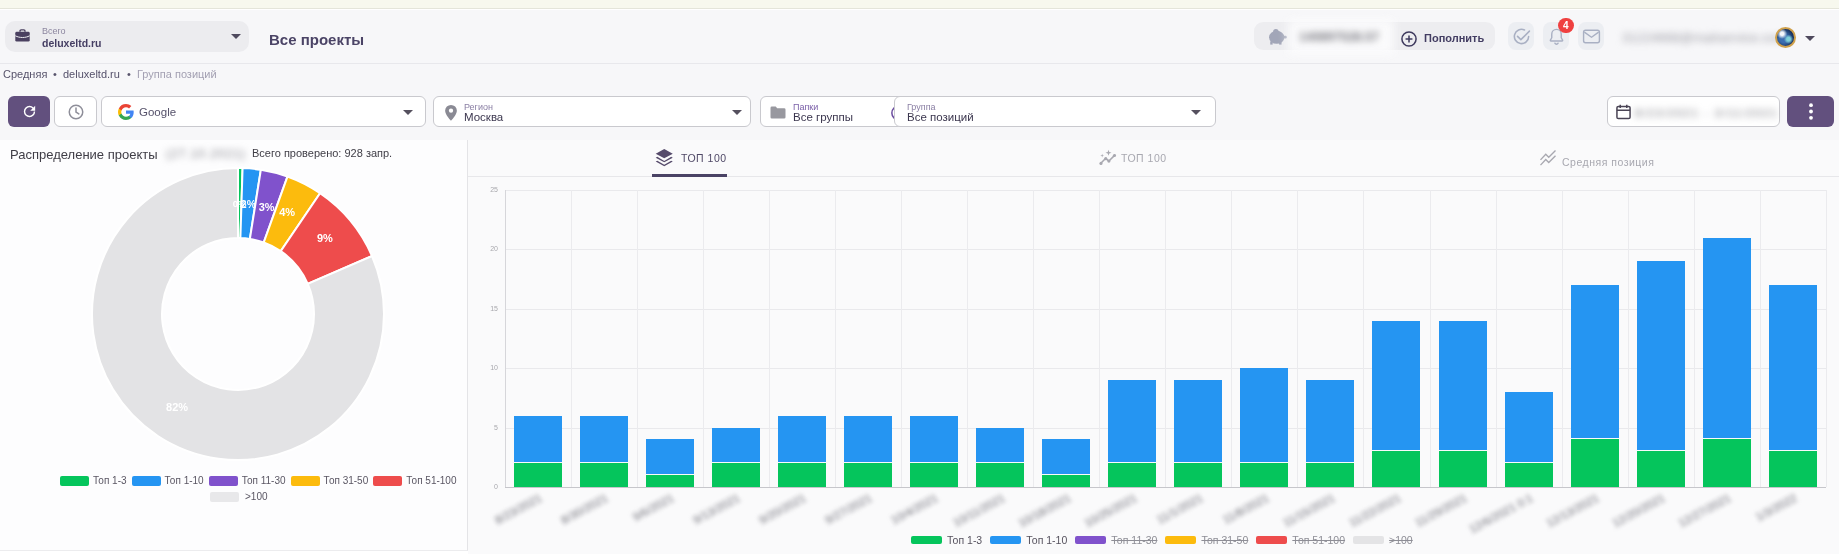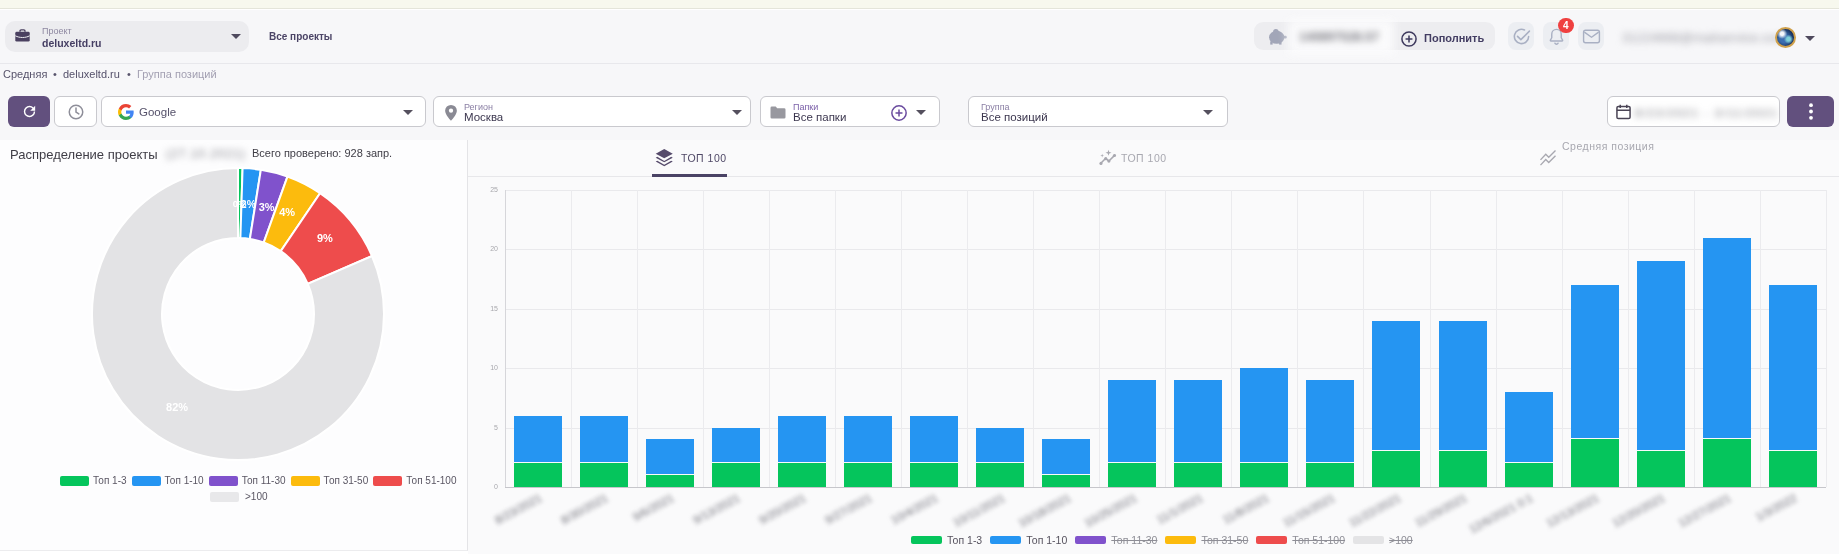--- a/index.html
+++ b/index.html
@@ -5,21 +5,21 @@
 html,body{width:1839px;height:554px;font-family:"Liberation Sans",sans-serif;background:#fff;overflow:hidden}
 #page{position:relative;width:1839px;height:554px;background:#fff}
 .abs{position:absolute}
 #tstrip{left:0;top:0;width:100%;height:9px;background:#f7f8ee;border-bottom:1px solid #e4e5da}
 #hdr{left:0;top:10px;width:100%;height:130px;background:#f7f7f9}
 #hdrline{left:0;top:63px;width:100%;height:1px;background:#e8e8ec}
 #proj{left:5px;top:21px;width:244px;height:31px;background:#ececef;border-radius:10px}
 #proj .lab{position:absolute;left:37px;top:5px;font-size:9px;color:#8d87a0}
 #proj .val{position:absolute;left:37px;top:16px;font-size:10.5px;font-weight:bold;color:#453e63}
 .caret{width:0;height:0;border-left:5px solid transparent;border-right:5px solid transparent;border-top:5.5px solid #4f4a5e}
-#allproj{left:269px;top:31px;font-size:10px;font-weight:bold;color:#4b4466}
+#allproj{left:269px;top:31px;font-size:15px;font-weight:bold;color:#4b4466}
 #bal{left:1254px;top:22px;width:241px;height:28px;background:#ededf0;border-radius:9px}
 .blurtxt{filter:blur(3.5px);color:#75757d;white-space:nowrap}
 #balblur{left:1288px;top:19px;width:106px;height:36px;background:rgba(252,252,253,.92);filter:blur(5px);border-radius:4px}
 #topup{left:1424px;top:32px;font-size:11px;font-weight:bold;color:#433d62}
 .icbtn{width:26px;height:28px;background:#eceef2;border-radius:8px;top:22px}
 #badge{left:1558px;top:17.5px;width:15.5px;height:15px;background:#ef4040;border-radius:8px;color:#fff;font-size:10px;text-align:center;line-height:15px;font-weight:bold;z-index:3}
 #email{left:1622px;top:30px;font-size:13px;color:#9d9da5!important}
 #avatar{left:1774.5px;top:26.5px;width:21.5px;height:21.5px;border-radius:50%;background:radial-gradient(circle at 30% 28%, rgba(255,255,255,.95) 0 10%, rgba(255,255,255,0) 30%),radial-gradient(circle at 68% 60%, #7fd0d8 0 12%, rgba(127,208,216,0) 30%),radial-gradient(circle at 40% 55%, #3b6db0 0 30%, #17315e 70%, #0c1f44 100%);border:2px solid #cfa04b}
 #acaret{left:1805px;top:35.5px}
 .bc{top:68px;font-size:11px}
@@ -57,21 +57,21 @@
 <div class="abs" id="tstrip"></div>
 <div class="abs" id="hdr"></div>
 <div class="abs" id="hdrline"></div>
 
 <div class="abs" id="proj">
  <svg style="position:absolute;left:10px;top:8px" width="15" height="13" viewBox="0 0 15 13">
   <rect x="0.3" y="2.8" width="14.4" height="9.8" rx="1.4" fill="#4a4060"></rect>
   <path d="M5 2.8V2a1.1 1.1 0 0 1 1.1-1.1h2.8A1.1 1.1 0 0 1 10 2v.8" fill="none" stroke="#4a4060" stroke-width="1.4"></path>
   <path d="M.3 6.8c2.2 1.1 4.5 1.7 7.2 1.7s5-.6 7.2-1.7" fill="none" stroke="#ececef" stroke-width="1"></path>
  </svg>
- <div class="lab">Проект</div>
+ <div class="lab">Всего</div>
       <div class="val">deluxeltd.ru</div>
  <div class="caret" style="position:absolute;left:226px;top:13px"></div>
 </div>
 <div class="abs" id="allproj">Все проекты</div>
 
 <div class="abs" id="bal"></div>
 <svg class="abs" style="left:1267px;top:27px" width="21" height="19" viewBox="0 0 26 22">
   <ellipse cx="12" cy="12" rx="9.5" ry="8" fill="#a2a6b8"></ellipse>
   <circle cx="11" cy="5" r="3.4" fill="#a2a6b8"></circle>
   <rect x="4" y="17" width="3" height="4" fill="#a2a6b8"></rect>
@@ -143,29 +143,29 @@
  </svg>
  <div style="position:absolute;left:37px;top:9px;font-size:11.5px;color:#55516a">Google</div>
  <div class="tcaret" style="right:12px"></div>
 </div>
 
 <div class="abs tbox" style="left:760px;width:180px">
  <svg style="position:absolute;left:8.5px;top:9px" width="17" height="13" viewBox="0 0 17 13">
   <path d="M0.5 1.9A1.3 1.3 0 0 1 1.8 0.6h3.9l1.5 1.7h7A1.3 1.3 0 0 1 15.5 3.6v7.6a1.3 1.3 0 0 1-1.3 1.3H1.8A1.3 1.3 0 0 1 0.5 11.2z" fill="#98989f"></path>
  </svg>
  <div class="tlab" style="left:32px;color:#7a5fa8">Папки</div>
- <div class="tval" style="left:32px">Все папки</div>
+ <div class="tval" style="left:32px">Все группы</div>
  <svg style="position:absolute;left:130px;top:7.5px" width="16" height="16" viewBox="0 0 17 17">
   <circle cx="8.5" cy="8.5" r="7.6" fill="none" stroke="#6a4b9f" stroke-width="1.6"></circle>
   <path d="M8.5 4.8v7.4M4.8 8.5h7.4" stroke="#6a4b9f" stroke-width="1.6"></path>
  </svg>
  <div class="tcaret" style="right:13px"></div>
 </div>
 
-<div class="abs tbox" style="left:968px;width:260px">
+<div class="abs tbox" style="left:894px;width:322px">
  <div class="tlab" style="left:12px">Группа</div>
  <div class="tval" style="left:12px">Все позиций</div>
  <div class="tcaret" style="right:14px"></div>
 </div>
 
 
 <div class="abs tbox" style="left:1607px;width:173px">
  <svg style="position:absolute;left:8px;top:7px" width="15" height="16" viewBox="0 0 16 17">
   <rect x="1" y="2.5" width="14" height="13" rx="1.5" fill="none" stroke="#4a4455" stroke-width="1.6"></rect>
   <path d="M4.5 0.8v3.4M11.5 0.8v3.4M1 6.5h14" stroke="#4a4455" stroke-width="1.6"></path>
@@ -228,21 +228,21 @@
  <circle cx="12.5" cy="16.5" r="2" fill="#a8a8b0"></circle>
  <circle cx="19.5" cy="9.5" r="2" fill="#a8a8b0"></circle>
  <path d="M12 2.2 13 5l2.8 1-2.8 1-1 2.8-1-2.8L8.2 6 11 5z" fill="#a8a8b0"></path>
  <path d="M4 7.2 4.6 9l1.8.6-1.8.6L4 12l-.6-1.8L1.6 9.6 3.4 9z" fill="#a8a8b0"></path>
 </svg>
 <div class="abs tabt" style="left:1121px;top:152px;color:#a8a8b0">ТОП 100</div>
 <svg class="abs" style="left:1538px;top:149px" width="20" height="18" viewBox="0 0 24 24">
  <path d="M2 14.5 9 7l4 4 9-9" fill="none" stroke="#a8a8b0" stroke-width="1.8"></path>
  <path d="M2 21.5 9 14l4 4 9-9" fill="none" stroke="#a8a8b0" stroke-width="1.8"></path>
 </svg>
-<div class="abs tabt" style="left:1562px;top:140px;color:#a8a8b0">Средняя позиция</div>
+<div class="abs tabt" style="left:1562px;top:156px;color:#a8a8b0">Средняя позиция</div>
 
 <div class="axline" style="top:487.0px;left:504.5px;width:1321.4px"></div>
 <div class="gline" style="top:427.6px;left:504.5px;width:1321.4px"></div>
 <div class="gline" style="top:368.2px;left:504.5px;width:1321.4px"></div>
 <div class="gline" style="top:308.8px;left:504.5px;width:1321.4px"></div>
 <div class="gline" style="top:249.4px;left:504.5px;width:1321.4px"></div>
 <div class="gline" style="top:190.0px;left:504.5px;width:1321.4px"></div>
 <div class="axlineV" style="left:504.5px;top:190.0px;height:297.0px"></div>
 <div class="glineV" style="left:570.6px;top:190.0px;height:297.0px"></div>
 <div class="glineV" style="left:636.6px;top:190.0px;height:297.0px"></div>

